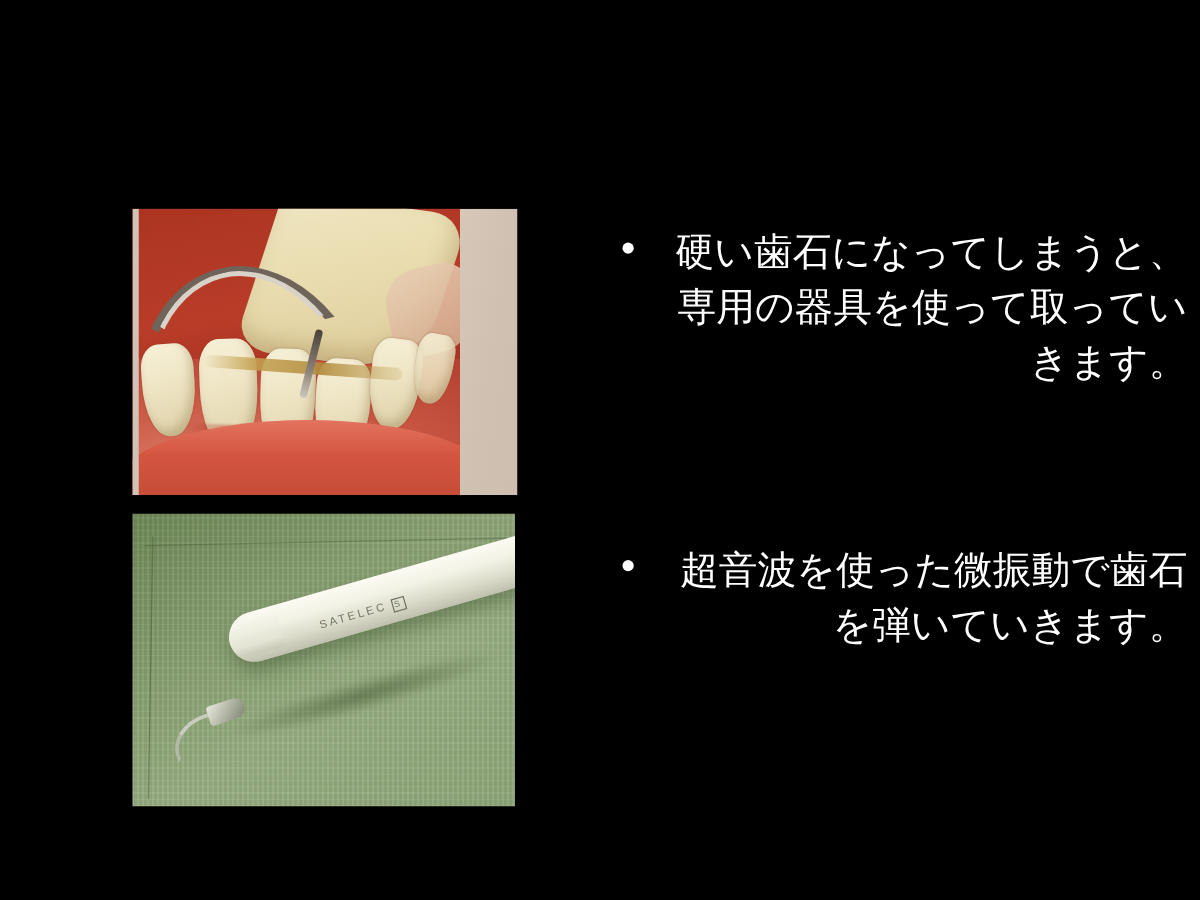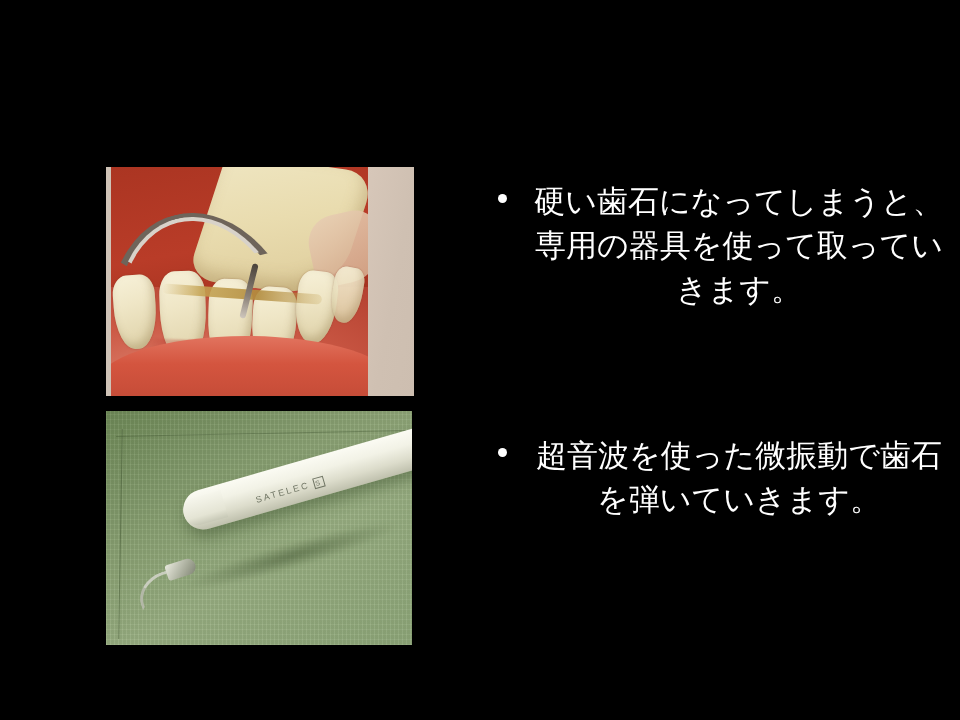--- a/index.html
+++ b/index.html
@@ -284,21 +284,21 @@
     border-radius: 50%;
     background: #ffffff;
   }
   .bullet-text {
     display: block;
     margin-left: 40px;
     color: #ffffff;
     font-size: 31px;
     line-height: 44px;
     letter-spacing: 0px;
-    text-align: center;
+    text-align: right;
   }
   #bullet-1 { margin-bottom: 122px; }
 </style>
 </head>
 <body>
 
 <div id="slide">
 
 
   <div id="photo-column">

